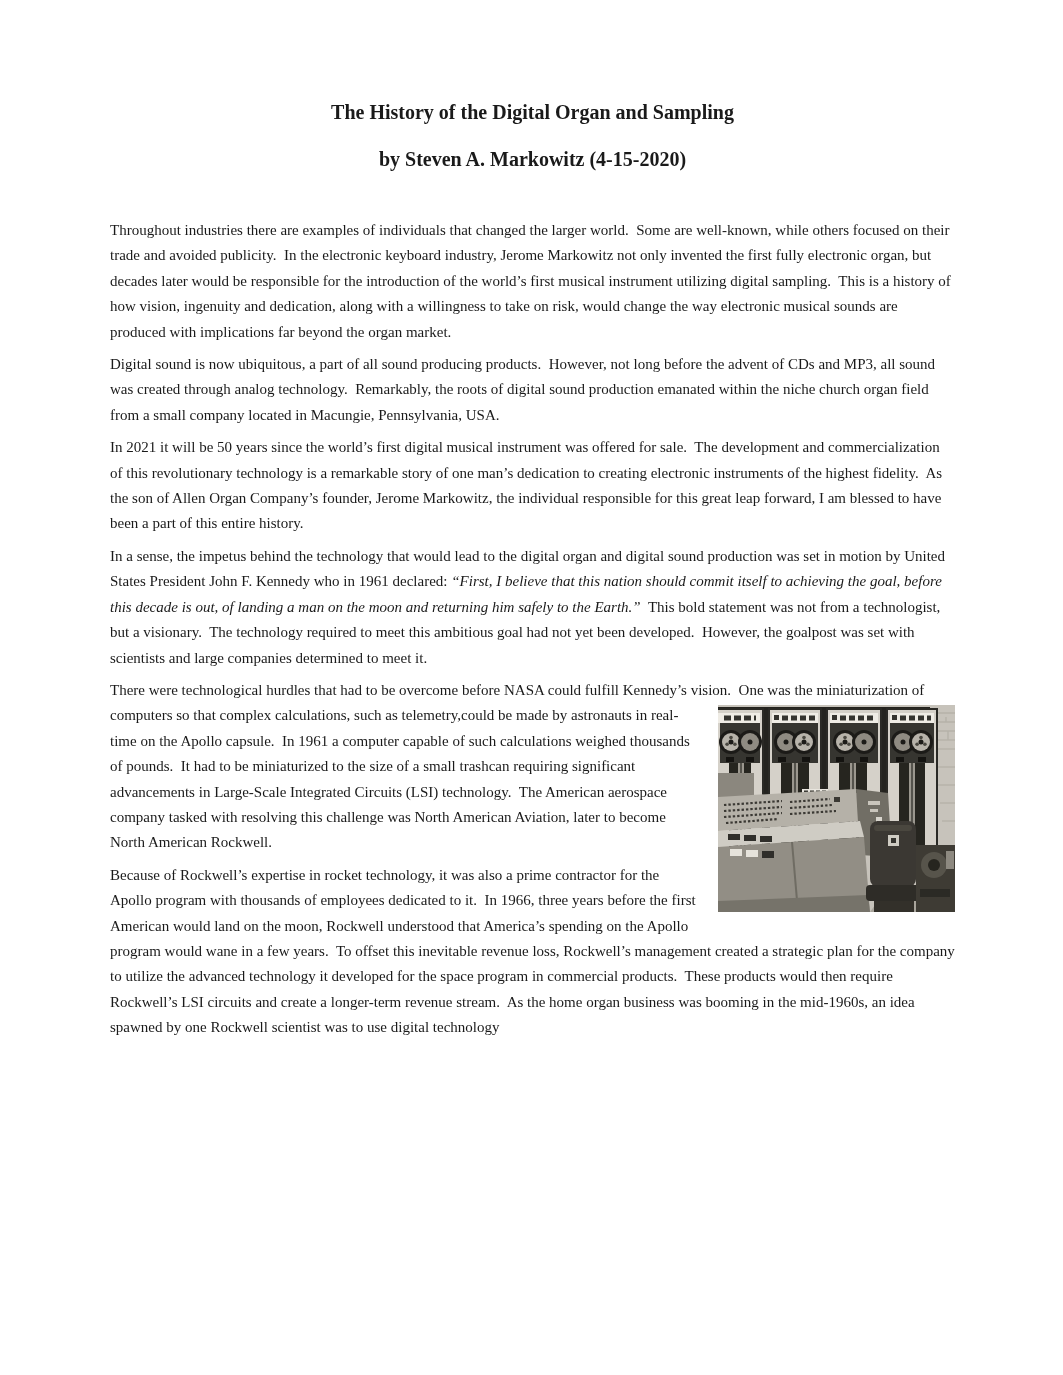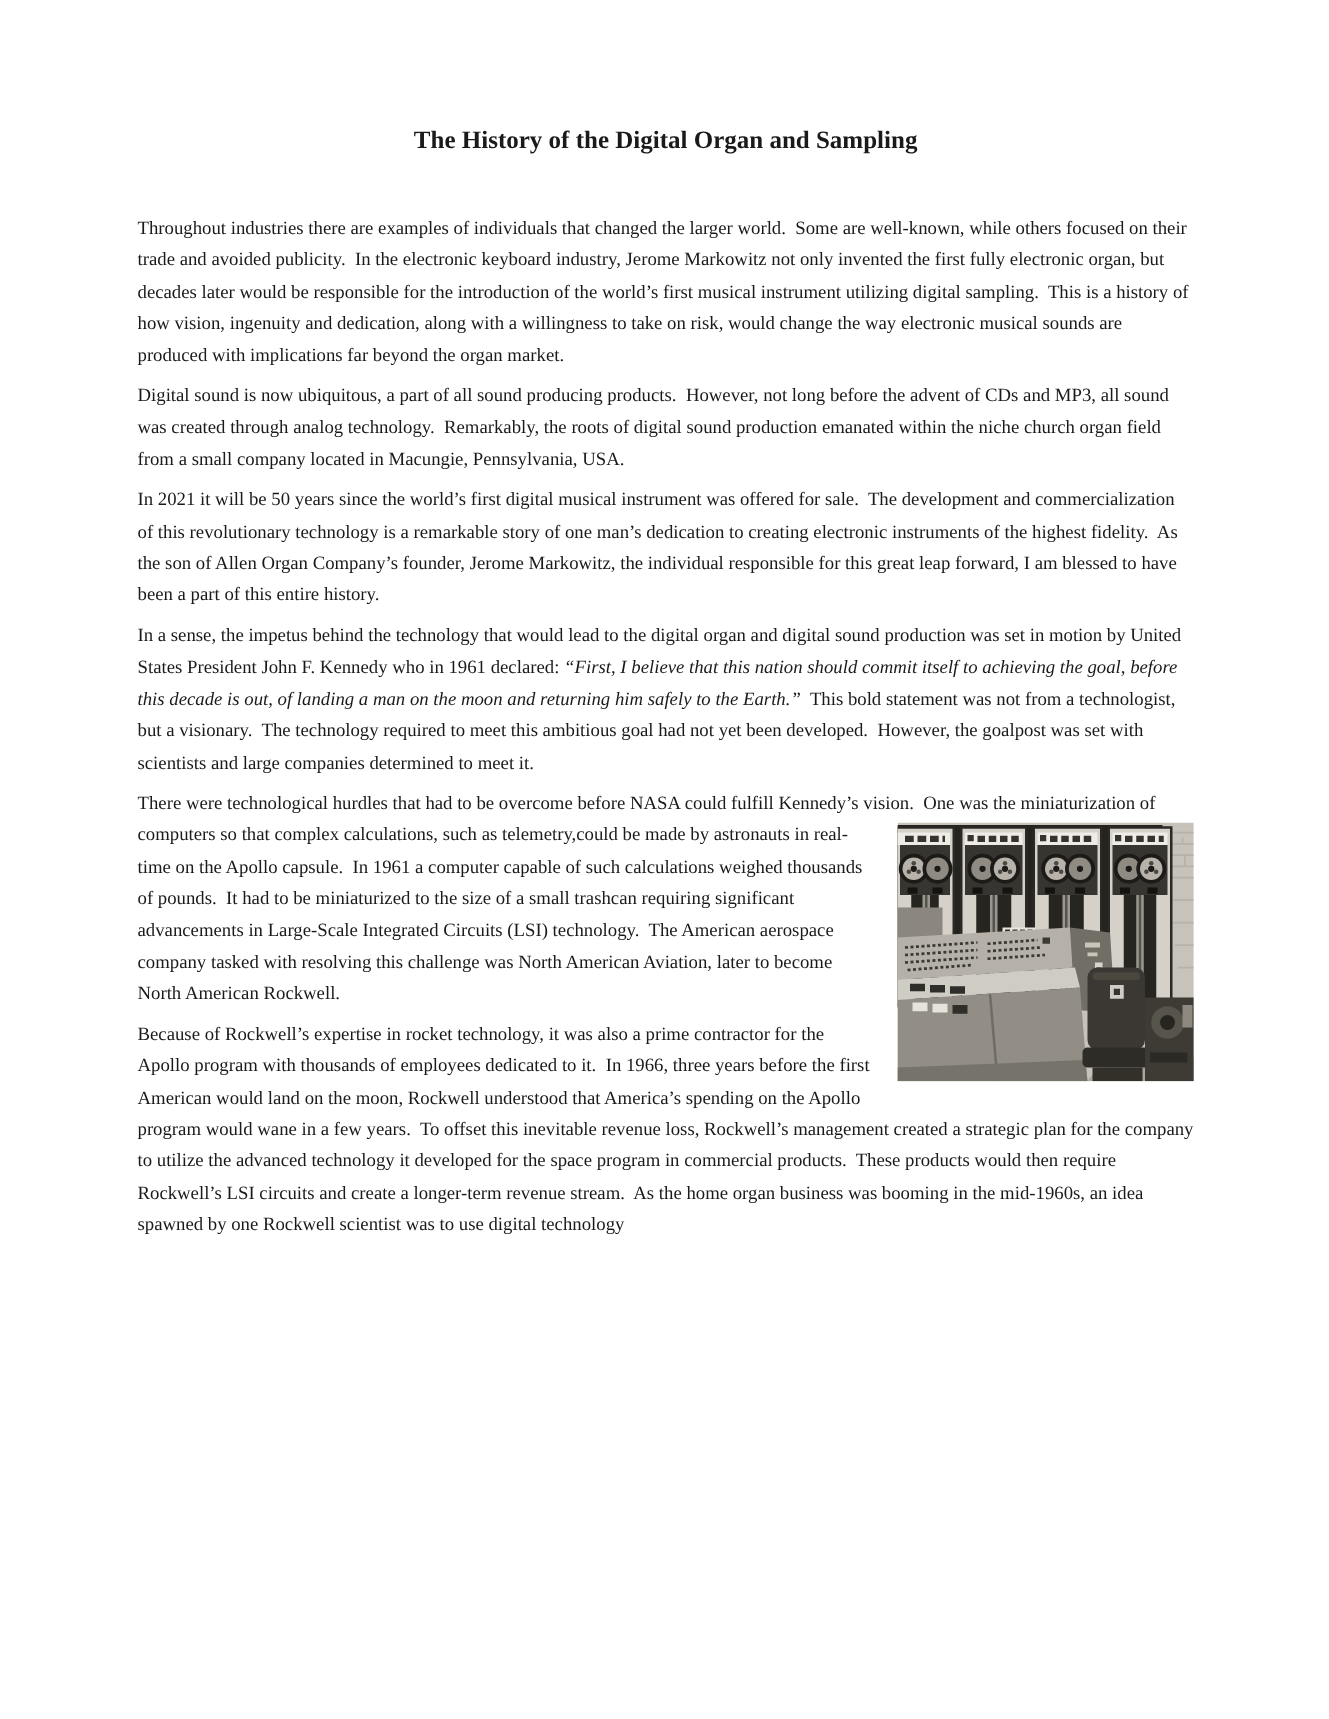--- a/index.html
+++ b/index.html
@@ -30,20 +30,21 @@
   }
   .photo-float svg { display: block; margin: 27px 0 0 15px; }
 </style>
 </head>
 <body>
 
 <div class="page">
 
   <div class="title-block">
     <p class="title-line">The History of the Digital Organ and Sampling</p>
+    <p class="title-line">by Steven A. Markowitz (4-15-2020)</p>
   </div>
 
   <div class="doc-body">
 
     <p class="para"><span>Throughout industries there are examples of individuals that changed the larger world.  Some are well-known, while others focused on their trade and avoided publicity.  In the electronic keyboard industry, Jerome Markowitz not only invented the first fully electronic organ, but decades later would be responsible for the introduction of the world’s first musical instrument utilizing digital sampling.  This is a history of how vision, ingenuity and dedication, along with a willingness to take on risk, would change the way electronic musical sounds are produced with implications far beyond the organ market.</span></p>
 
     <p class="para"><span>Digital sound is now ubiquitous, a part of all sound producing products.  However, not long before the advent of CDs and MP3, all sound was created through analog technology.  Remarkably, the roots of digital sound production emanated within the niche church organ field from a small company located in Macungie, Pennsylvania, USA.</span></p>
 
     <p class="para"><span>In 2021 it will be 50 years since the world’s first digital musical instrument was offered for sale.  The development and commercialization of this revolutionary technology is a remarkable story of one man’s dedication to creating electronic instruments of the highest fidelity.  As the son of Allen Organ Company’s founder, Jerome Markowitz, the individual responsible for this great leap forward, I am blessed to have been a part of this entire history.</span></p>
 

